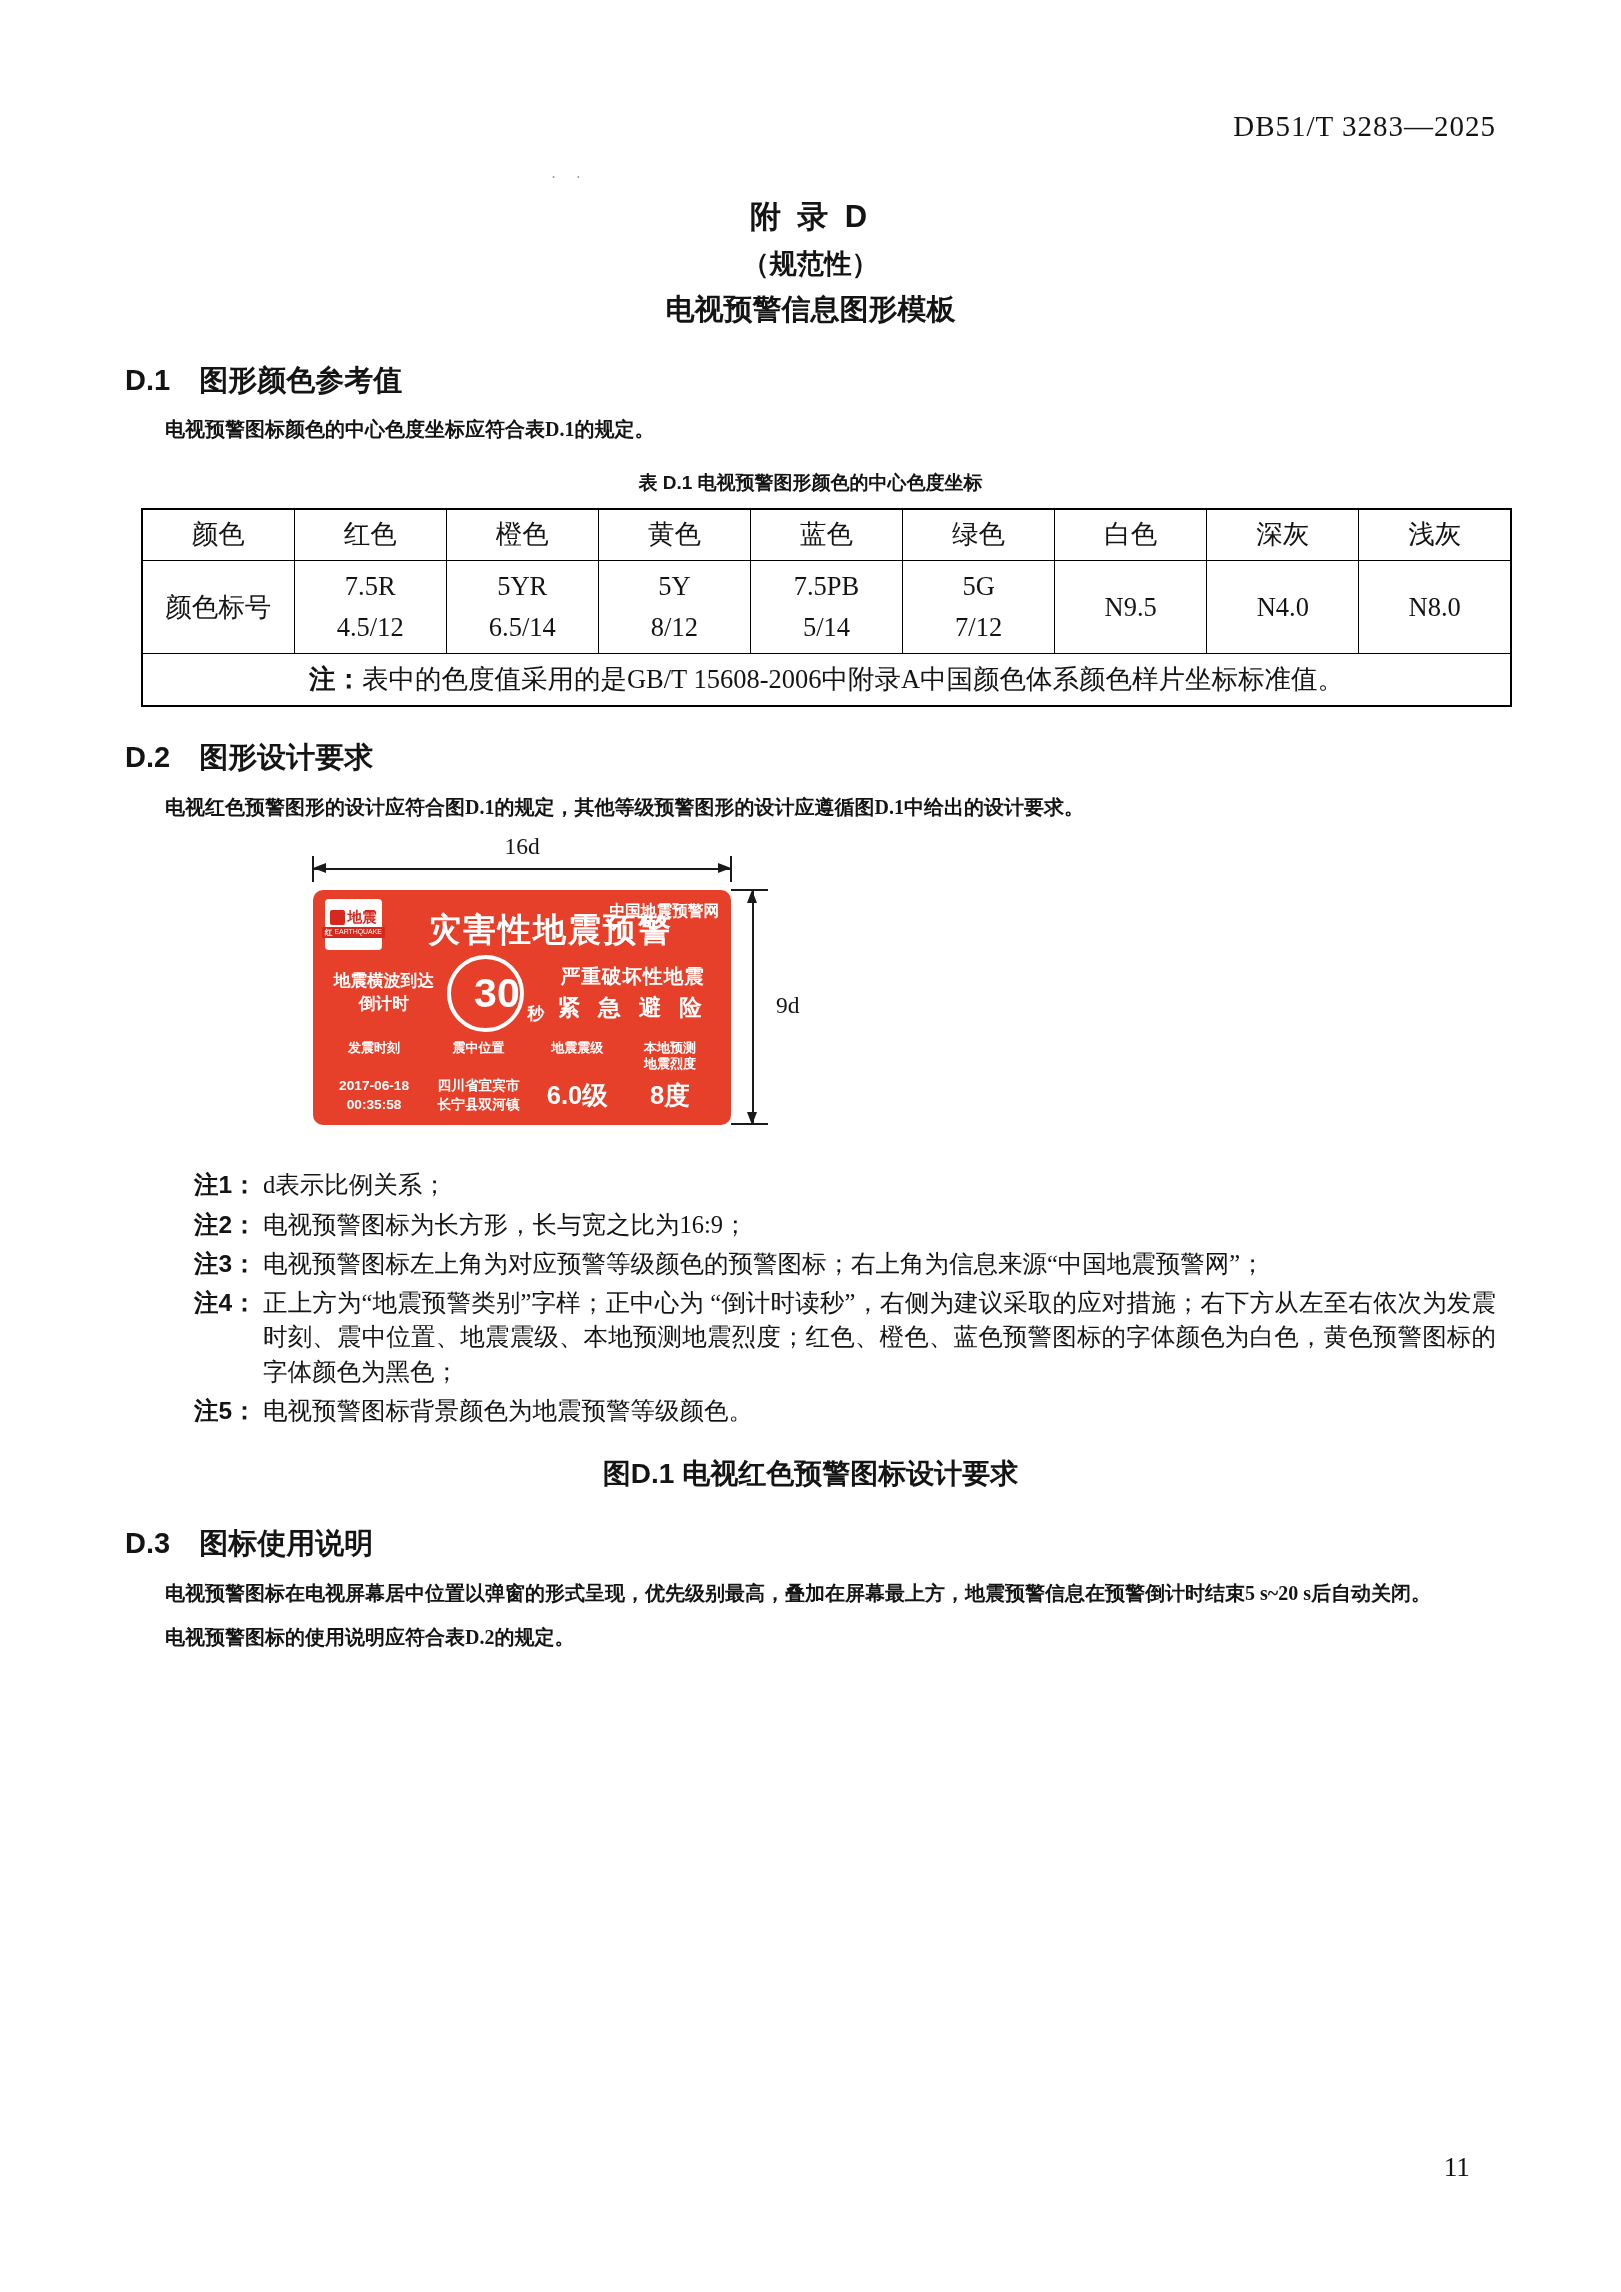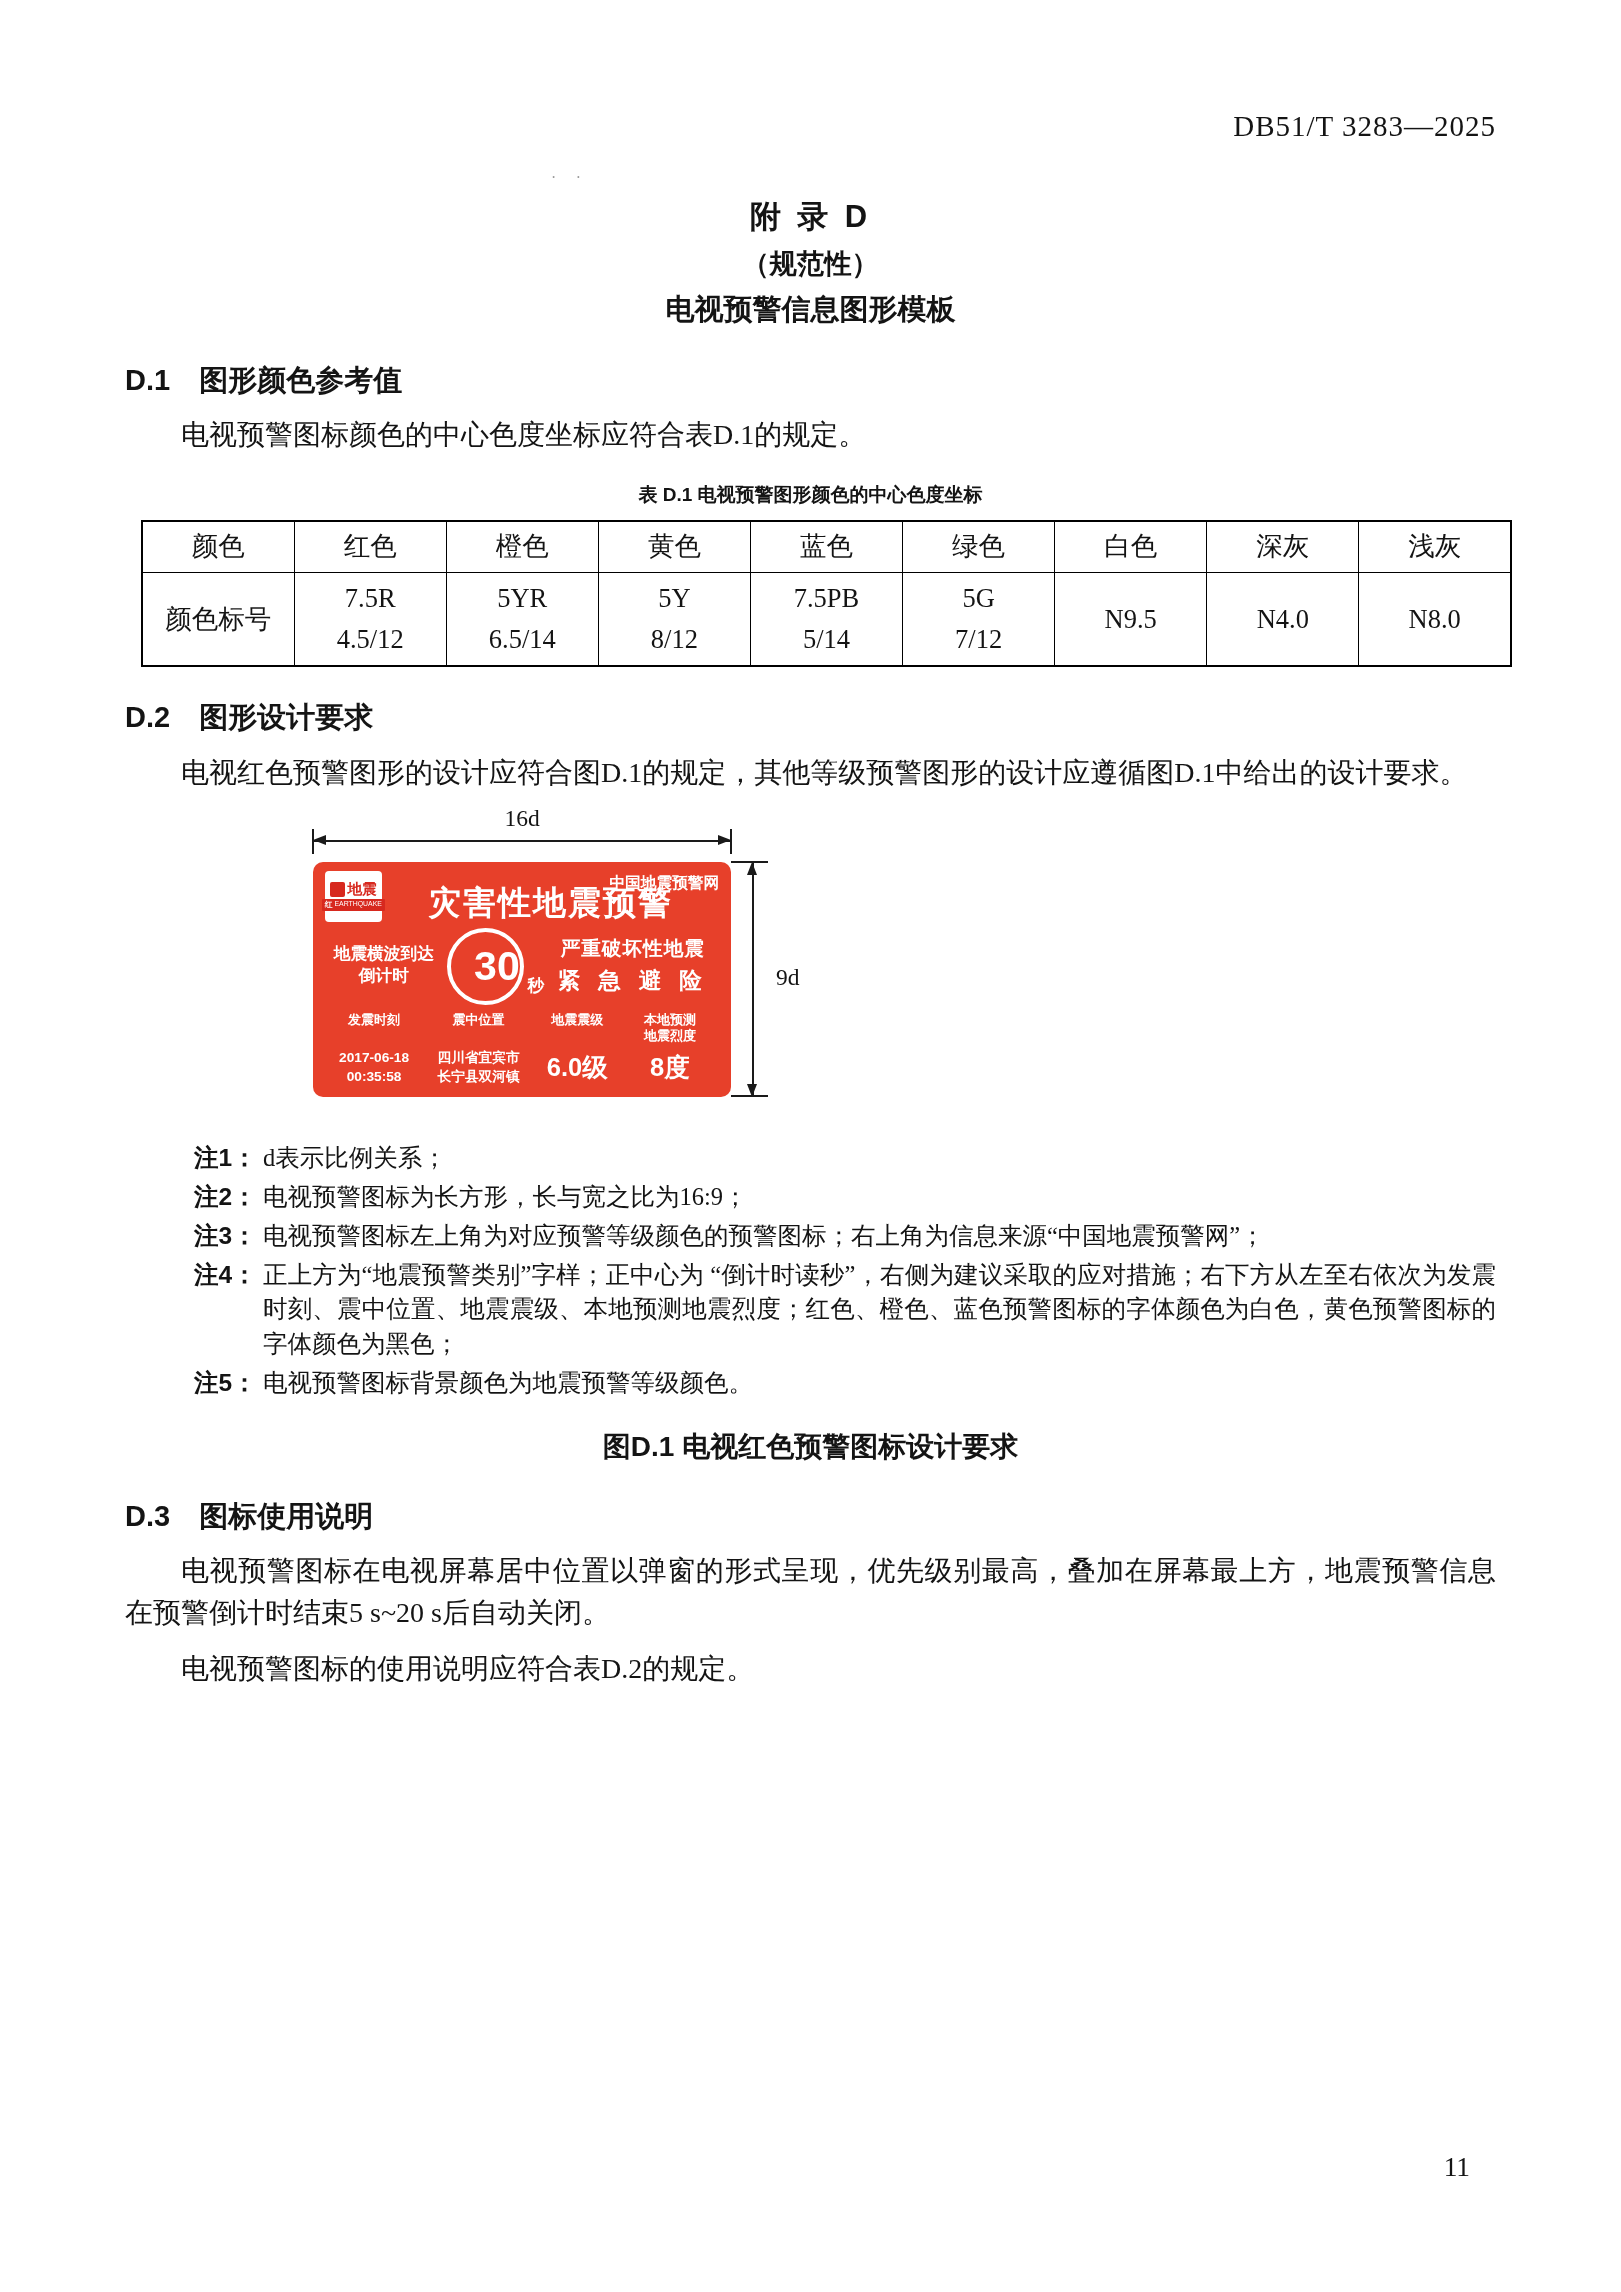--- a/index.html
+++ b/index.html
@@ -24,21 +24,21 @@
   .stray{position:absolute;left:551px;top:169px;font-size:15.7px;color:#9a9a9a;letter-spacing:7.8px;}
 
   .title-block{margin-top:53px;text-align:center;}
   .title-l1{font-size:31px;font-weight:bold;letter-spacing:3.9px;margin-top:12px;}
   .title-l2{font-size:27.4px;font-weight:bold;margin-top:7.8px;}
   .title-l3{font-size:29px;font-weight:bold;margin-top:7.8px;}
 
   .sec-heading{margin-top:31px;font-size:29px;font-weight:bold;display:flex;align-items:baseline;}
   .sec-num{margin-right:29px;}
 
-  .body-para{margin:13.7px 0 0 0;font-size:28px;line-height:1.5;text-indent:2em;text-align:justify;}
+  .body-para{margin:13.7px 0 0 0;font-size:20px;line-height:1.5;text-indent:2em;text-align:justify;font-weight:bold;}
 
   .table-caption{margin:25.5px 0 11.8px 0;text-align:center;font-size:19px;font-weight:bold;}
 
   table.color-table{
     width:100%;
     border-collapse:collapse;
     table-layout:fixed;
     border:2px solid #000;
     margin-left:16px;
   }
@@ -183,20 +183,25 @@
         <td>
             <div>N9.5</div>
           </td>
         <td>
             <div>N4.0</div>
           </td>
         <td>
             <div>N8.0</div>
           </td>
       </tr>
+      <tr>
+        <td class="note-cell" colspan="9">
+          <span class="note-b">注：</span><span>表中的色度值采用的是GB/T 15608-2006中附录A中国颜色体系颜色样片坐标标准值。</span>
+        </td>
+      </tr>
     </tbody>
   </table>
 
   <div class="sec-heading sans">
     <span class="sec-num">D.2</span>
     <span>图形设计要求</span>
   </div>
   <p class="body-para">电视红色预警图形的设计应符合图D.1的规定，其他等级预警图形的设计应遵循图D.1中给出的设计要求。</p>
 
   <div class="figure-wrap">

